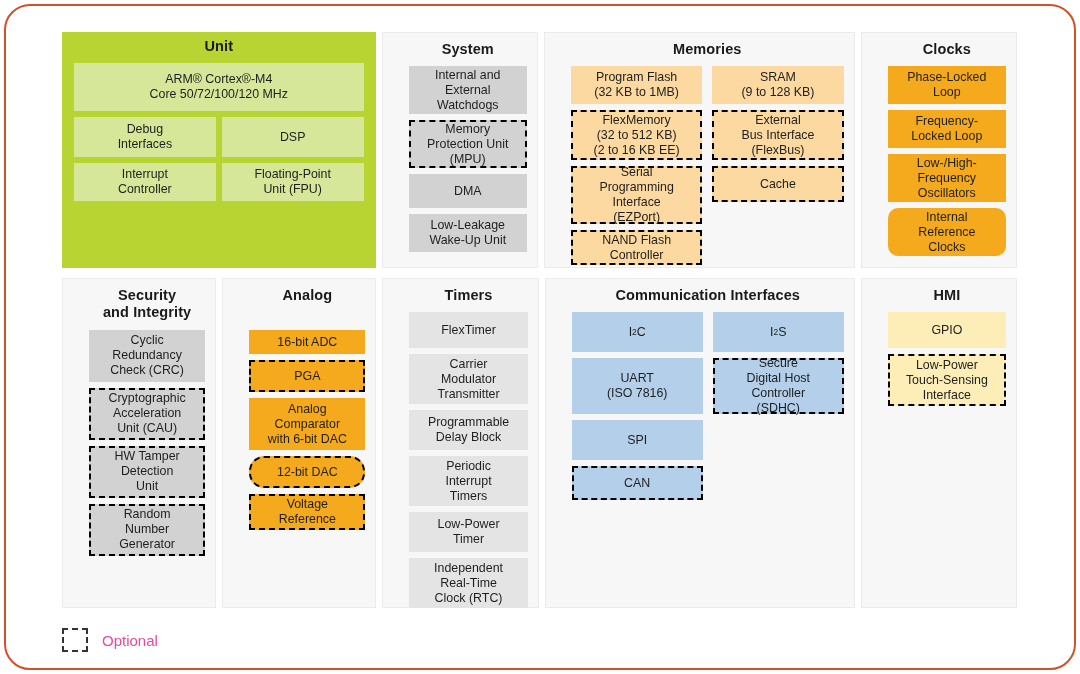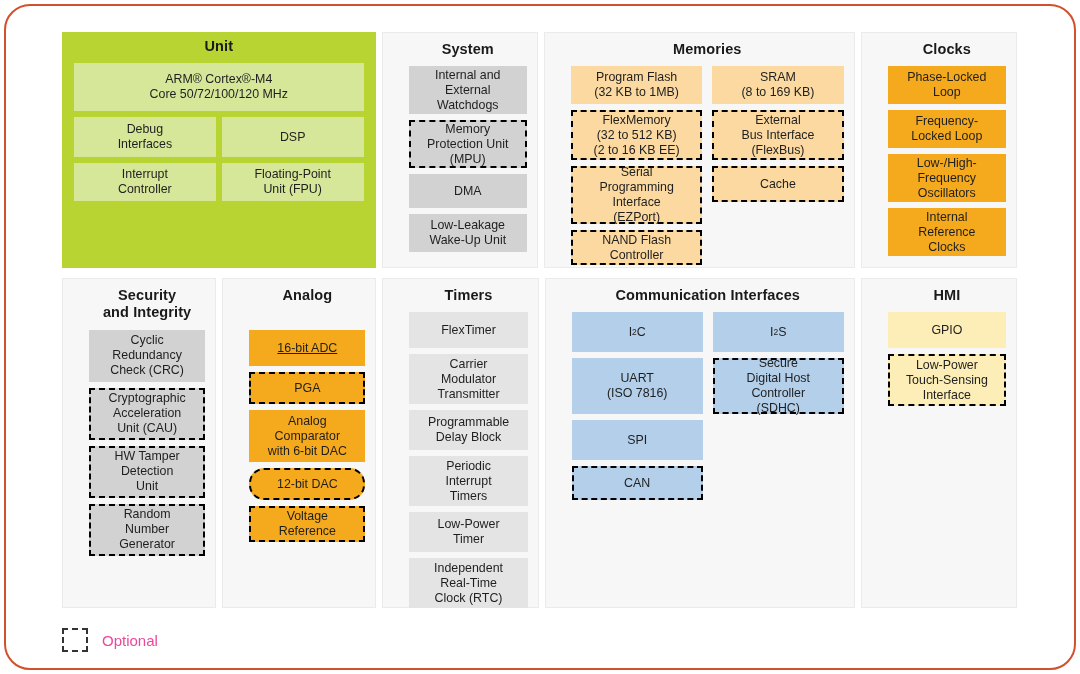--- a/index.html
+++ b/index.html
@@ -203,40 +203,40 @@
 (2 to 16 KB EE)</div>
             <div class="blk memorange optional" style="height:58px;white-space:pre-line;">Serial
 Programming
 Interface
 (EZPort)</div>
             <div class="blk memorange optional" style="height:35px;white-space:pre-line;">NAND Flash
 Controller</div>
           </div>
           <div class="sub-col">
             <div class="blk memorange" style="height:38px;white-space:pre-line;">SRAM
-(8 to 169 KB)</div>
+(9 to 128 KB)</div>
             <div class="blk memorange optional" style="height:50px;white-space:pre-line;">External
 Bus Interface
 (FlexBus)</div>
             <div class="blk memorange optional" style="height:36px;white-space:pre-line;">Cache</div>
           </div>
         </div>
       </div>
 
       <div class="panel" style="width:157px;">
         <div class="panel-title">Clocks</div>
         <div class="panel-body">
           <div class="blk clockorng" style="height:38px;white-space:pre-line;">Phase-Locked
 Loop</div>
           <div class="blk clockorng" style="height:38px;white-space:pre-line;">Frequency-
 Locked Loop</div>
           <div class="blk clockorng" style="height:48px;white-space:pre-line;">Low-/High-
 Frequency
 Oscillators</div>
-          <div class="blk clockorng" style="height:48px;white-space:pre-line;">Internal
+          <div class="blk clockorng" style="height:48px;white-space:pre-line;border-radius:10px;">Internal
 Reference
 Clocks</div>
         </div>
       </div>
     </div>
 
     <div class="row row-2">
 
       <div class="panel" style="width:155px;">
         <div class="panel-title two-line" style="white-space:pre-line;">Security
@@ -253,21 +253,21 @@
 Unit</div>
           <div class="blk secgray optional" style="height:52px;white-space:pre-line;">Random
 Number
 Generator</div>
         </div>
       </div>
 
       <div class="panel" style="width:155px;">
         <div class="panel-title" style="margin-bottom:26px;">Analog</div>
         <div class="panel-body">
-          <div class="blk analog" style="height:36px;white-space:pre-line;text-decoration:underline;">16-bit ADC</div>
+          <div class="blk analog" style="height:24px;white-space:pre-line;">16-bit ADC</div>
           <div class="blk analog optional" style="height:32px;white-space:pre-line;">PGA</div>
           <div class="blk analog" style="height:52px;white-space:pre-line;">Analog
 Comparator
 with 6-bit DAC</div>
           <div class="blk analog optional" style="height:32px;white-space:pre-line;border-radius:15px;">12-bit DAC</div>
           <div class="blk analog optional" style="height:36px;white-space:pre-line;">Voltage
 Reference</div>
         </div>
       </div>
 

